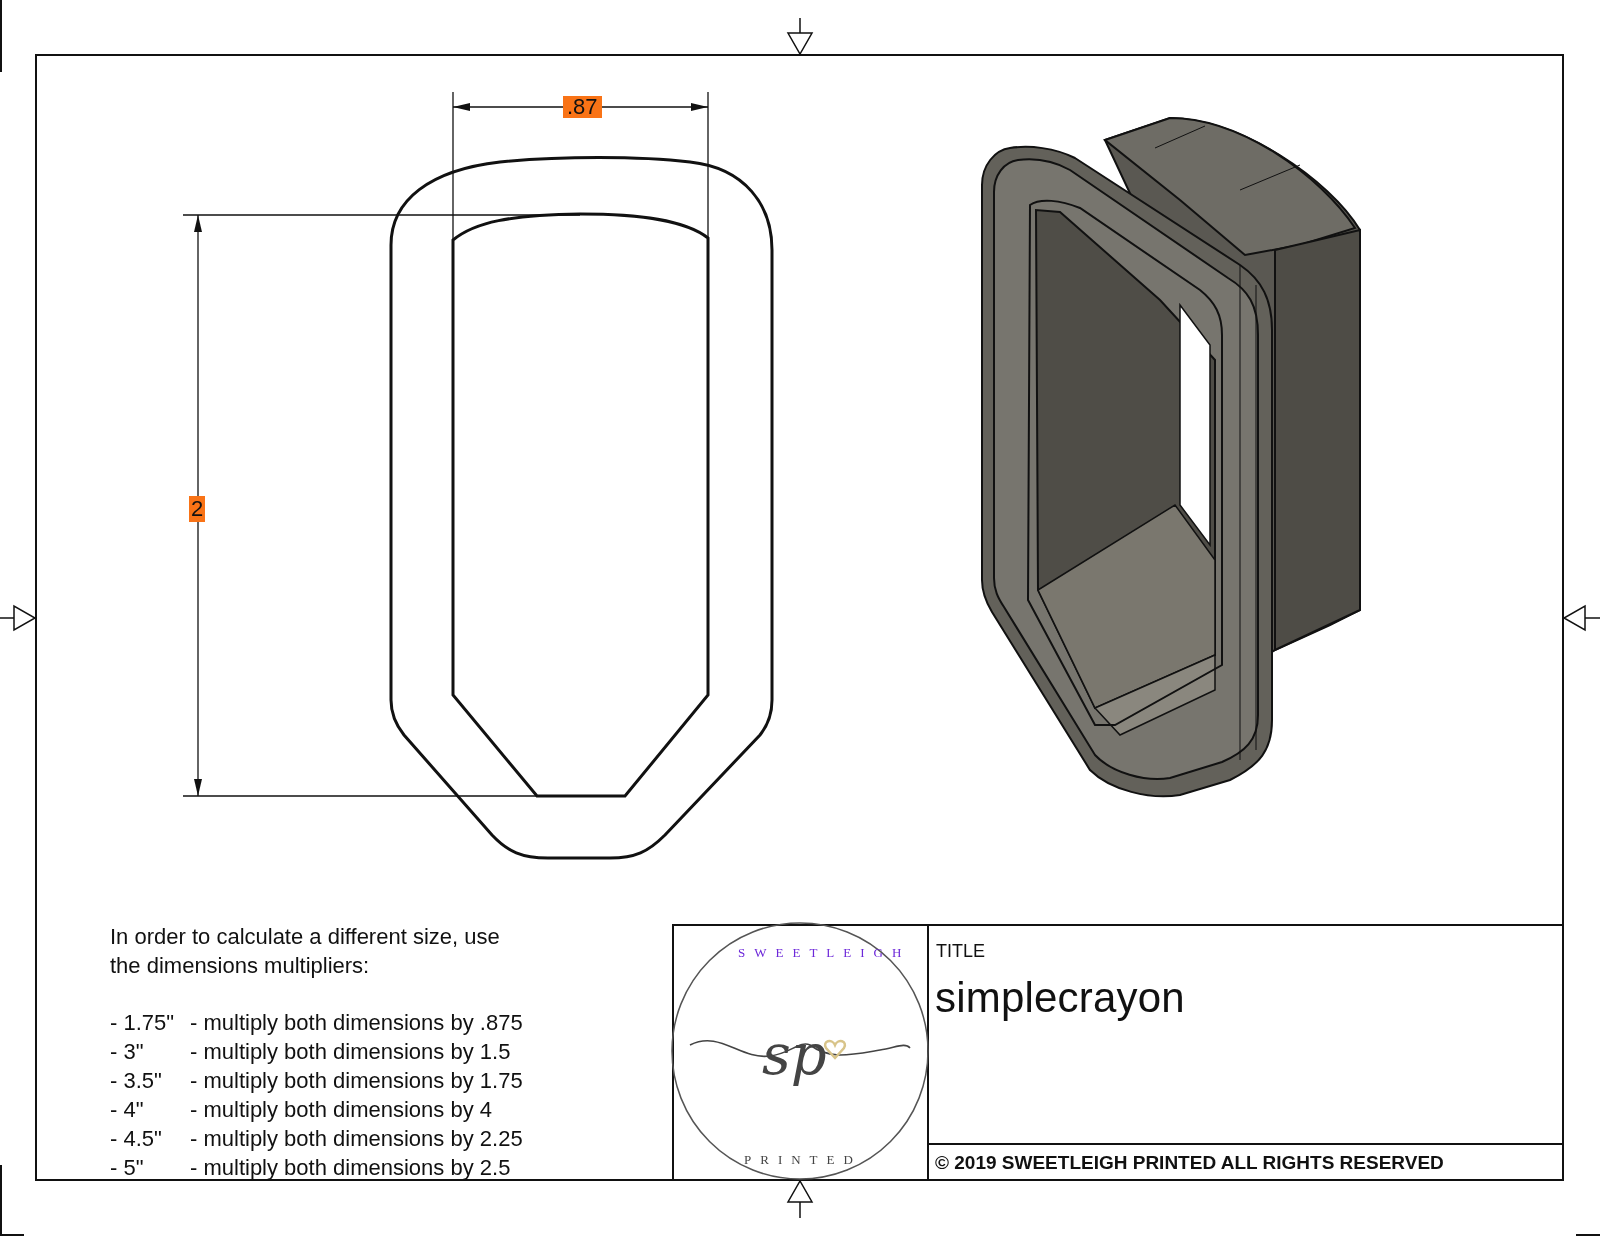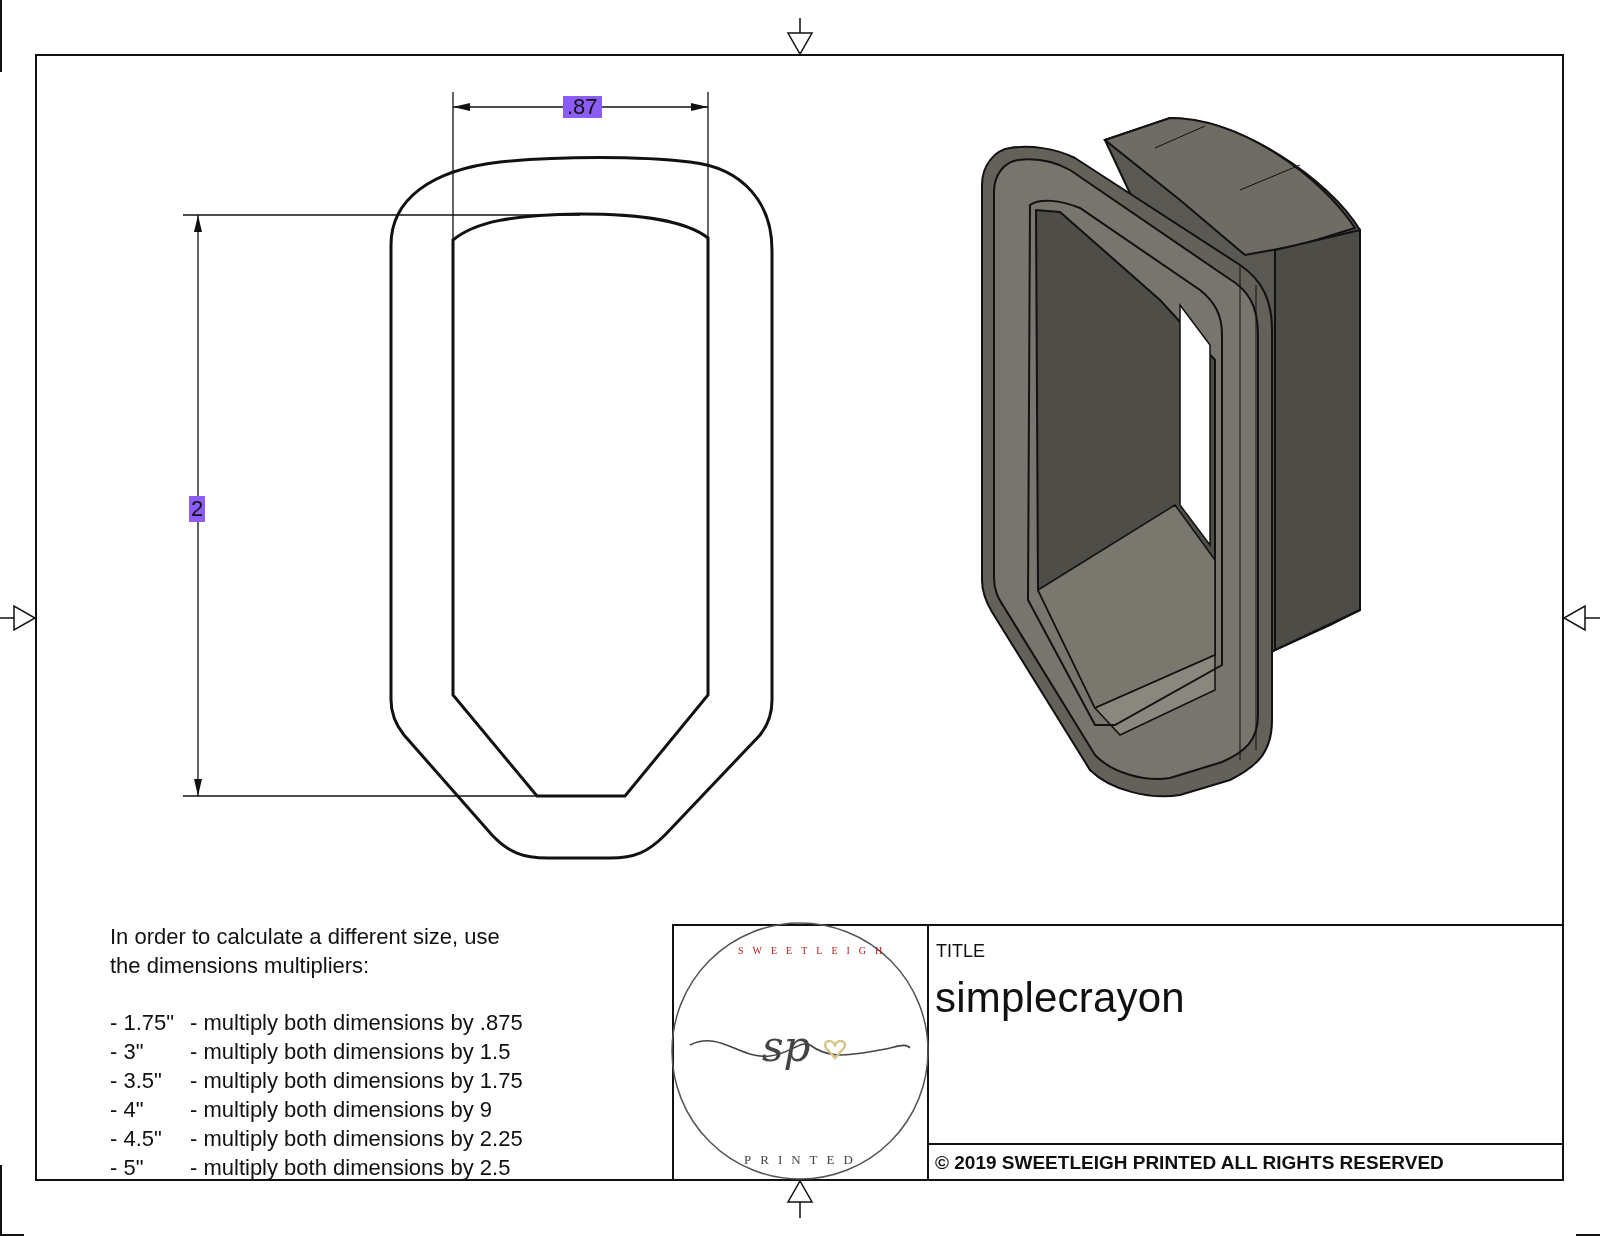--- a/index.html
+++ b/index.html
@@ -1,20 +1,20 @@
 <!DOCTYPE html>
 <html><head>
 <meta charset="utf-8">
 <style>
   html, body { margin: 0; padding: 0; background: #ffffff; }
   body { width: 1600px; height: 1236px; position: relative; overflow: hidden;
          font-family: "Liberation Sans", sans-serif; color: #111; }
   svg.sheet { position: absolute; left: 0; top: 0; }
   .abs { position: absolute; }
-  .dim-label { font-size: 22px; background: #8b5cf6; padding: 0 4px; line-height: 1; }
+  .dim-label { font-size: 22px; background: #f97316; padding: 0 4px; line-height: 1; }
   .note { font-size: 22px; line-height: 29px; white-space: pre; }
   .mult-row { display: flex; font-size: 22px; line-height: 29px; }
   .mult-size { width: 80px; white-space: pre; }
   .tb-label { font-size: 18px; }
   .tb-title { font-size: 42px; letter-spacing: 0.2px; }
   .copyright { font-size: 19px; font-weight: bold; }
 </style>
 </head>
 <body>
 
@@ -123,31 +123,31 @@
   <div class="mult-row">
       <span class="mult-size">- 3"</span>
       <span>- multiply both dimensions by 1.5</span>
     </div>
   <div class="mult-row">
       <span class="mult-size">- 3.5"</span>
       <span>- multiply both dimensions by 1.75</span>
     </div>
   <div class="mult-row">
       <span class="mult-size">- 4"</span>
-      <span>- multiply both dimensions by 9</span>
+      <span>- multiply both dimensions by 4</span>
     </div>
   <div class="mult-row">
       <span class="mult-size">- 4.5"</span>
       <span>- multiply both dimensions by 2.25</span>
     </div>
   <div class="mult-row">
       <span class="mult-size">- 5"</span>
       <span>- multiply both dimensions by 2.5</span>
     </div>
 </div>
 
-<div class="abs" style="left:738px; top:945px; width:124px; text-align:right; font-family:'Liberation Serif',serif; font-size:10px; letter-spacing:9px; color:#b91c1c;">SWEETLEIGH</div>
-<div class="abs" style="left:762px; top:1022px; width:60px; font-family:'DejaVu Serif',serif; font-style:italic; font-size:42px; color:#444;">sp</div>
+<div class="abs" style="left:738px; top:945px; width:124px; text-align:right; font-family:'Liberation Serif',serif; font-size:13px; letter-spacing:9px; color:#6d28d9;">SWEETLEIGH</div>
+<div class="abs" style="left:762px; top:1022px; width:60px; font-family:'DejaVu Serif',serif; font-style:italic; font-size:56px; color:#444;">sp</div>
 <div class="abs" style="left:744px; top:1140px; width:112px; text-align:center; font-family:'Liberation Serif',serif; font-size:13px; letter-spacing:9px; color:#444;margin-top:12px;">PRINTED</div>
 
 <div class="abs tb-label" style="left:936px; top:941px;text-align:center;">TITLE</div>
 <div class="abs tb-title" style="left:935px; top:974px;">simplecrayon</div>
 <div class="abs copyright" style="left:935px; top:1152px;">© 2019  SWEETLEIGH PRINTED  ALL RIGHTS RESERVED</div>
 
 </body></html>

